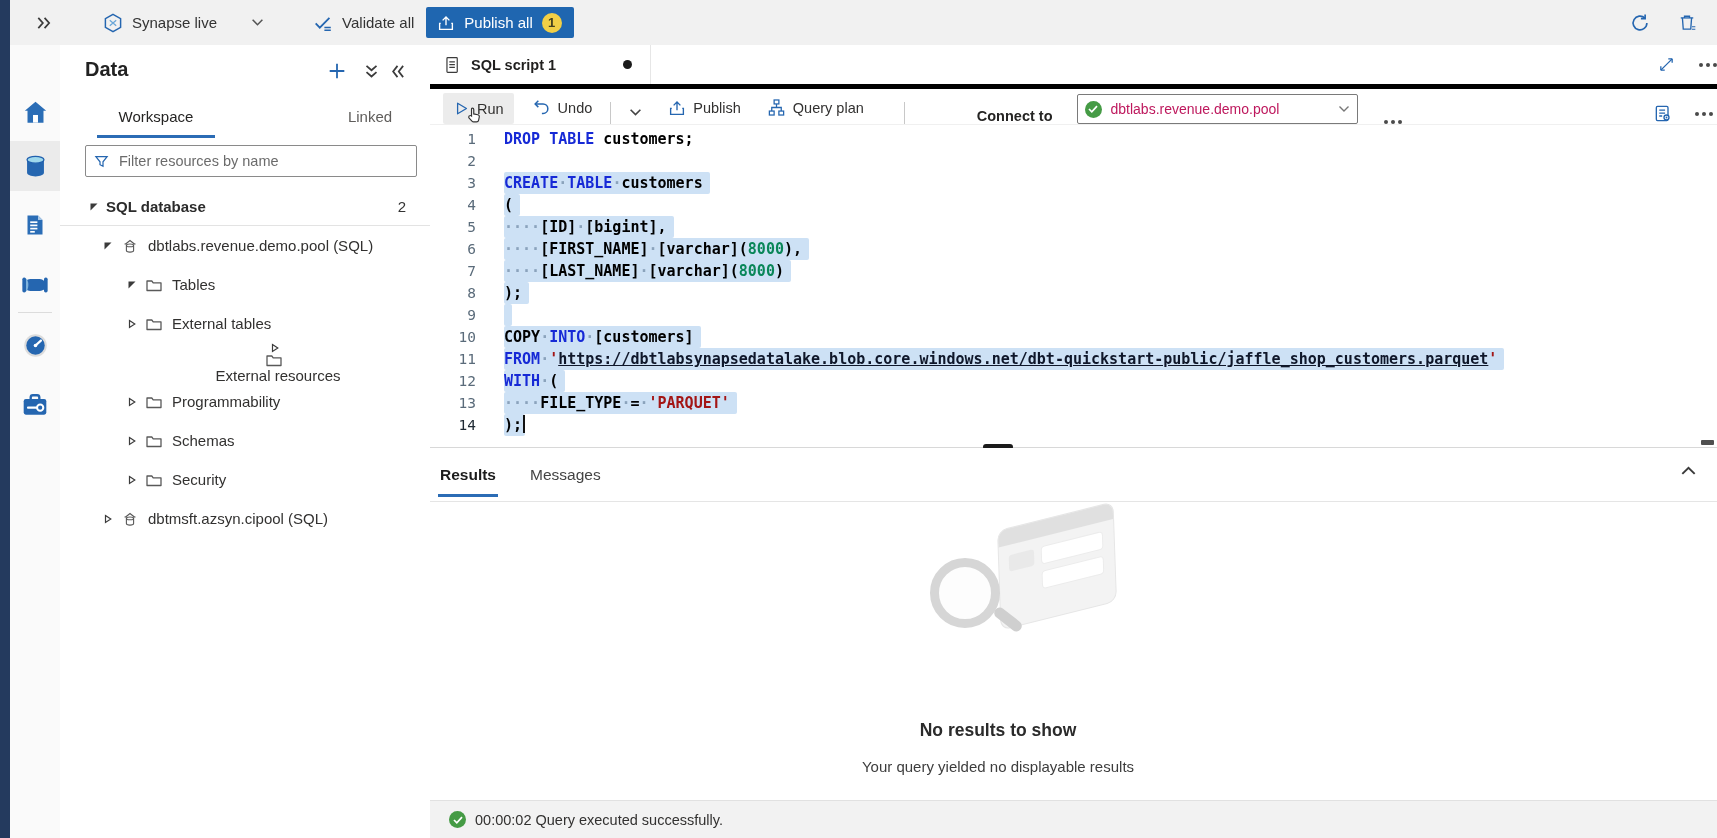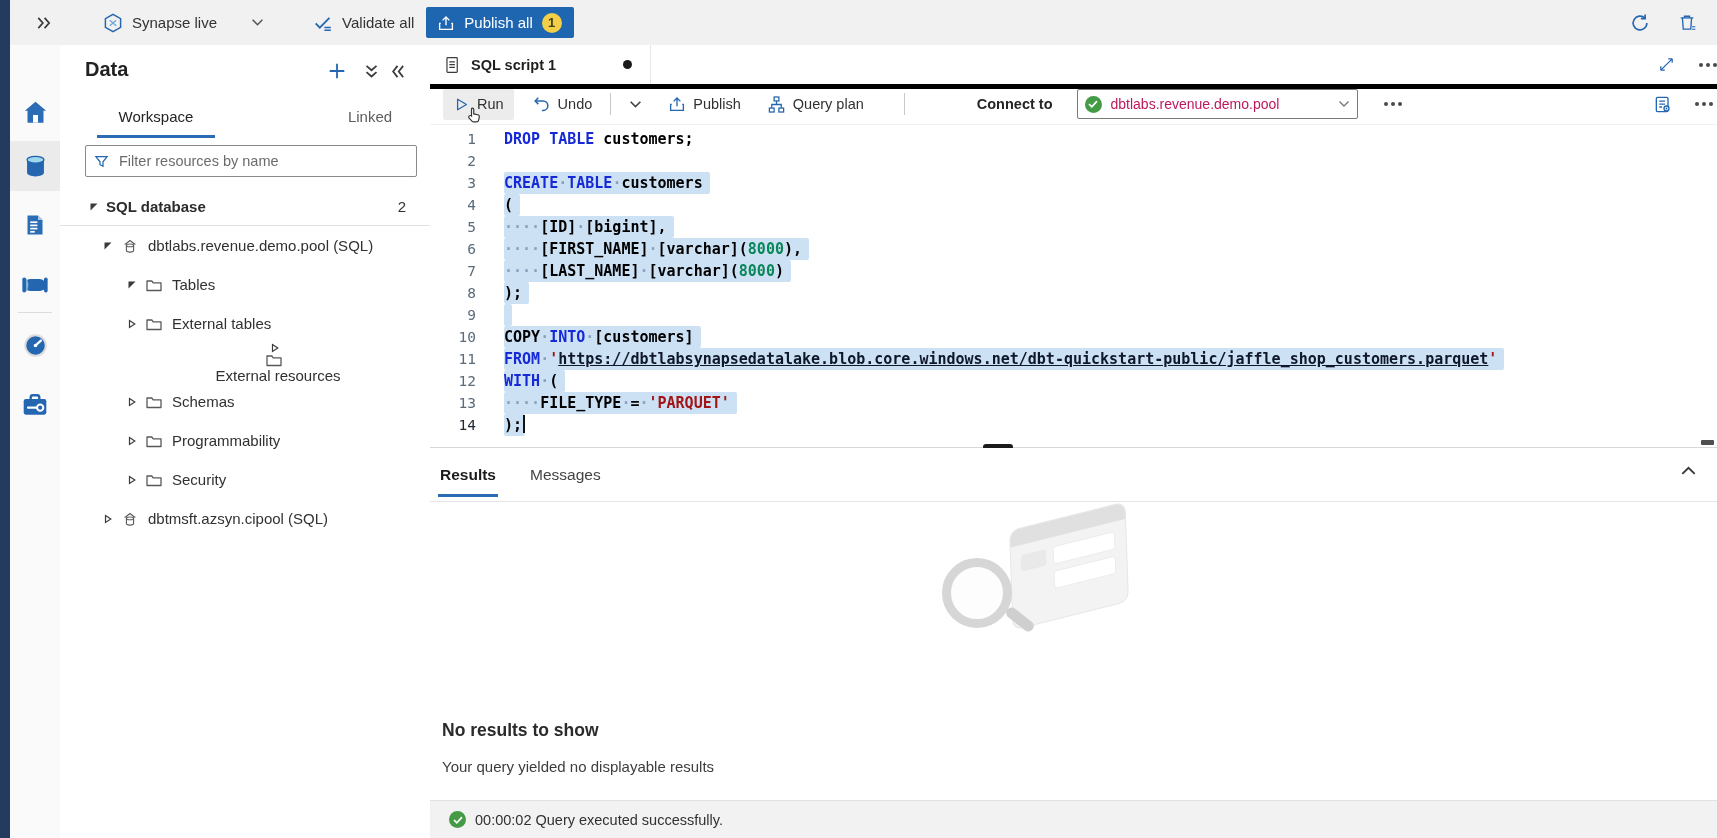--- a/index.html
+++ b/index.html
@@ -63,21 +63,21 @@
   .main{position:absolute;left:430px;top:45px;right:0;bottom:0;background:#fff}
 
   .tabbar{position:absolute;left:0;top:0;right:0;height:39px;border-bottom:5px solid #000000}
   .doc-tab{position:absolute;left:0;top:0;width:220px;height:39px;background:#fff;
            border-right:1px solid #e6e6e6;display:flex;align-items:center;cursor:pointer}
   .doc-tab .tico{margin-left:13px}
   .doc-tab .tname{margin-left:9px;font-size:14.5px;font-weight:bold;color:#201f1e}
   .dirty-dot{margin-left:auto;margin-right:18px;width:9px;height:9px;border-radius:50%;background:#1b1b1b}
   .tabbar-right{position:absolute;right:14px;top:0;height:39px;display:flex;align-items:center;gap:24px}
 
-  .toolbar{position:absolute;left:0;top:39px;right:0;height:41px;display:flex;align-items:center;
+  .toolbar{position:absolute;left:0;top:39px;right:0;height:41px;display:flex;align-items:flex-end;
            padding-left:13px;box-sizing:border-box;border-bottom:1px solid #f0f0f0;font-size:14.5px}
   .tbtn{display:flex;align-items:center;gap:7px;padding:7px 10px;border-radius:2px;color:#323130;cursor:pointer}
   .tbtn.hover{background:#ececec}
   .tdiv{width:1px;height:22px;background:#c8c8c8;margin:0 8px}
   .connect-label{margin-left:64px;font-weight:600;color:#252423}
   .pool-select{margin-left:24px;width:281px;height:30px;border:1px solid #7a7a7a;border-radius:2px;
                background:#fff;display:flex;align-items:center;padding:0 7px;box-sizing:border-box;
                gap:9px;font-size:14px;color:#be185d;cursor:pointer}
   .pool-select .pname{flex:1;white-space:nowrap;overflow:hidden}
   .dots{width:4px;height:4px;border-radius:50%;background:#4a4a4a;box-shadow:7px 0 #4a4a4a,14px 0 #4a4a4a;
@@ -114,21 +114,21 @@
   .split-handle{position:absolute;left:553px;top:-4px;width:30px;height:6px;border-radius:3px;background:#1b1b1b}
 
   
   .results{position:absolute;left:0;right:0;top:403px;bottom:38px;background:#fff}
   .res-tabs{position:relative;height:54px;border-bottom:1px solid #e5e5e5;display:flex;
             align-items:center;padding-left:8px;gap:30px;box-sizing:border-box}
   .rtab{position:relative;font-size:15.5px;padding:4px 2px;cursor:pointer;color:#444}
   .rtab.active{color:#1b1b1b;font-weight:600}
   .rtab.active::after{content:"";position:absolute;left:0;right:0;bottom:-9px;height:3px;background:#2b6cb5}
   .res-collapse{position:absolute;right:20px;top:17px;cursor:pointer}
-  .empty{position:absolute;left:12px;top:0;width:1136px;height:340px;}
+  .empty{position:absolute;left:0;top:0;width:1136px;height:340px;text-align:center}
   .illus{position:absolute;left:0;top:62px;width:100%;height:140px}
   .card{position:absolute;left:568px;top:8px;width:118px;height:96px;background:#f3f3f3;
         border-radius:9px;transform:rotate(-14deg) skewX(-12deg);box-shadow:0 0 0 1px #e6e6e6}
   .card-head{position:absolute;left:0;top:0;right:0;height:16px;background:#e0e0e0;border-radius:9px 9px 0 0}
   .card-row{position:absolute;left:44px;width:62px;height:16px;background:#fff;border-radius:3px;
             box-shadow:0 0 0 1px #ececec}
   .card-row.r1{top:26px}.card-row.r2{top:50px}
   .card-cell{position:absolute;left:10px;top:26px;width:26px;height:16px;background:#e9e9e9;border-radius:3px}
   .lens{position:absolute;left:500px;top:48px;width:52px;height:52px;border-radius:50%;
         border:9px solid #d6d6d6;background:#fdfdfd;box-sizing:content-box}
@@ -361,34 +361,34 @@
           <span class="tw">
             <svg width="10" height="10" viewBox="0 0 10 10">
               <polygon points="2.5,1.5 7.8,5 2.5,8.5" fill="none" stroke="#3b3b3b" stroke-width="1.2"></polygon>
             </svg>
           </span>
           <span class="tico">
             <svg width="16" height="14" viewBox="0 0 16 14">
               <path d="M1 12.5 V3 h4.8 l1.4 1.8 H15 v7.7 Z" fill="none" stroke="#595959" stroke-width="1.3" stroke-linejoin="round"></path>
             </svg>
           </span>
-          <span class="tlabel">Schemas</span>
+          <span class="tlabel">Programmability</span>
         </div>
         <div class="trow lvl2" style="padding-left: 66px; position: relative;">
           <span class="tw">
             <svg width="10" height="10" viewBox="0 0 10 10">
               <polygon points="2.5,1.5 7.8,5 2.5,8.5" fill="none" stroke="#3b3b3b" stroke-width="1.2"></polygon>
             </svg>
           </span>
           <span class="tico">
             <svg width="16" height="14" viewBox="0 0 16 14">
               <path d="M1 12.5 V3 h4.8 l1.4 1.8 H15 v7.7 Z" fill="none" stroke="#595959" stroke-width="1.3" stroke-linejoin="round"></path>
             </svg>
           </span>
-          <span class="tlabel">Programmability</span>
+          <span class="tlabel">Schemas</span>
         </div>
         <div class="trow lvl2" style="padding-left: 66px; position: relative;">
           <span class="tw">
             <svg width="10" height="10" viewBox="0 0 10 10">
               <polygon points="2.5,1.5 7.8,5 2.5,8.5" fill="none" stroke="#3b3b3b" stroke-width="1.2"></polygon>
             </svg>
           </span>
           <span class="tico">
             <svg width="16" height="14" viewBox="0 0 16 14">
               <path d="M1 12.5 V3 h4.8 l1.4 1.8 H15 v7.7 Z" fill="none" stroke="#595959" stroke-width="1.3" stroke-linejoin="round"></path>

